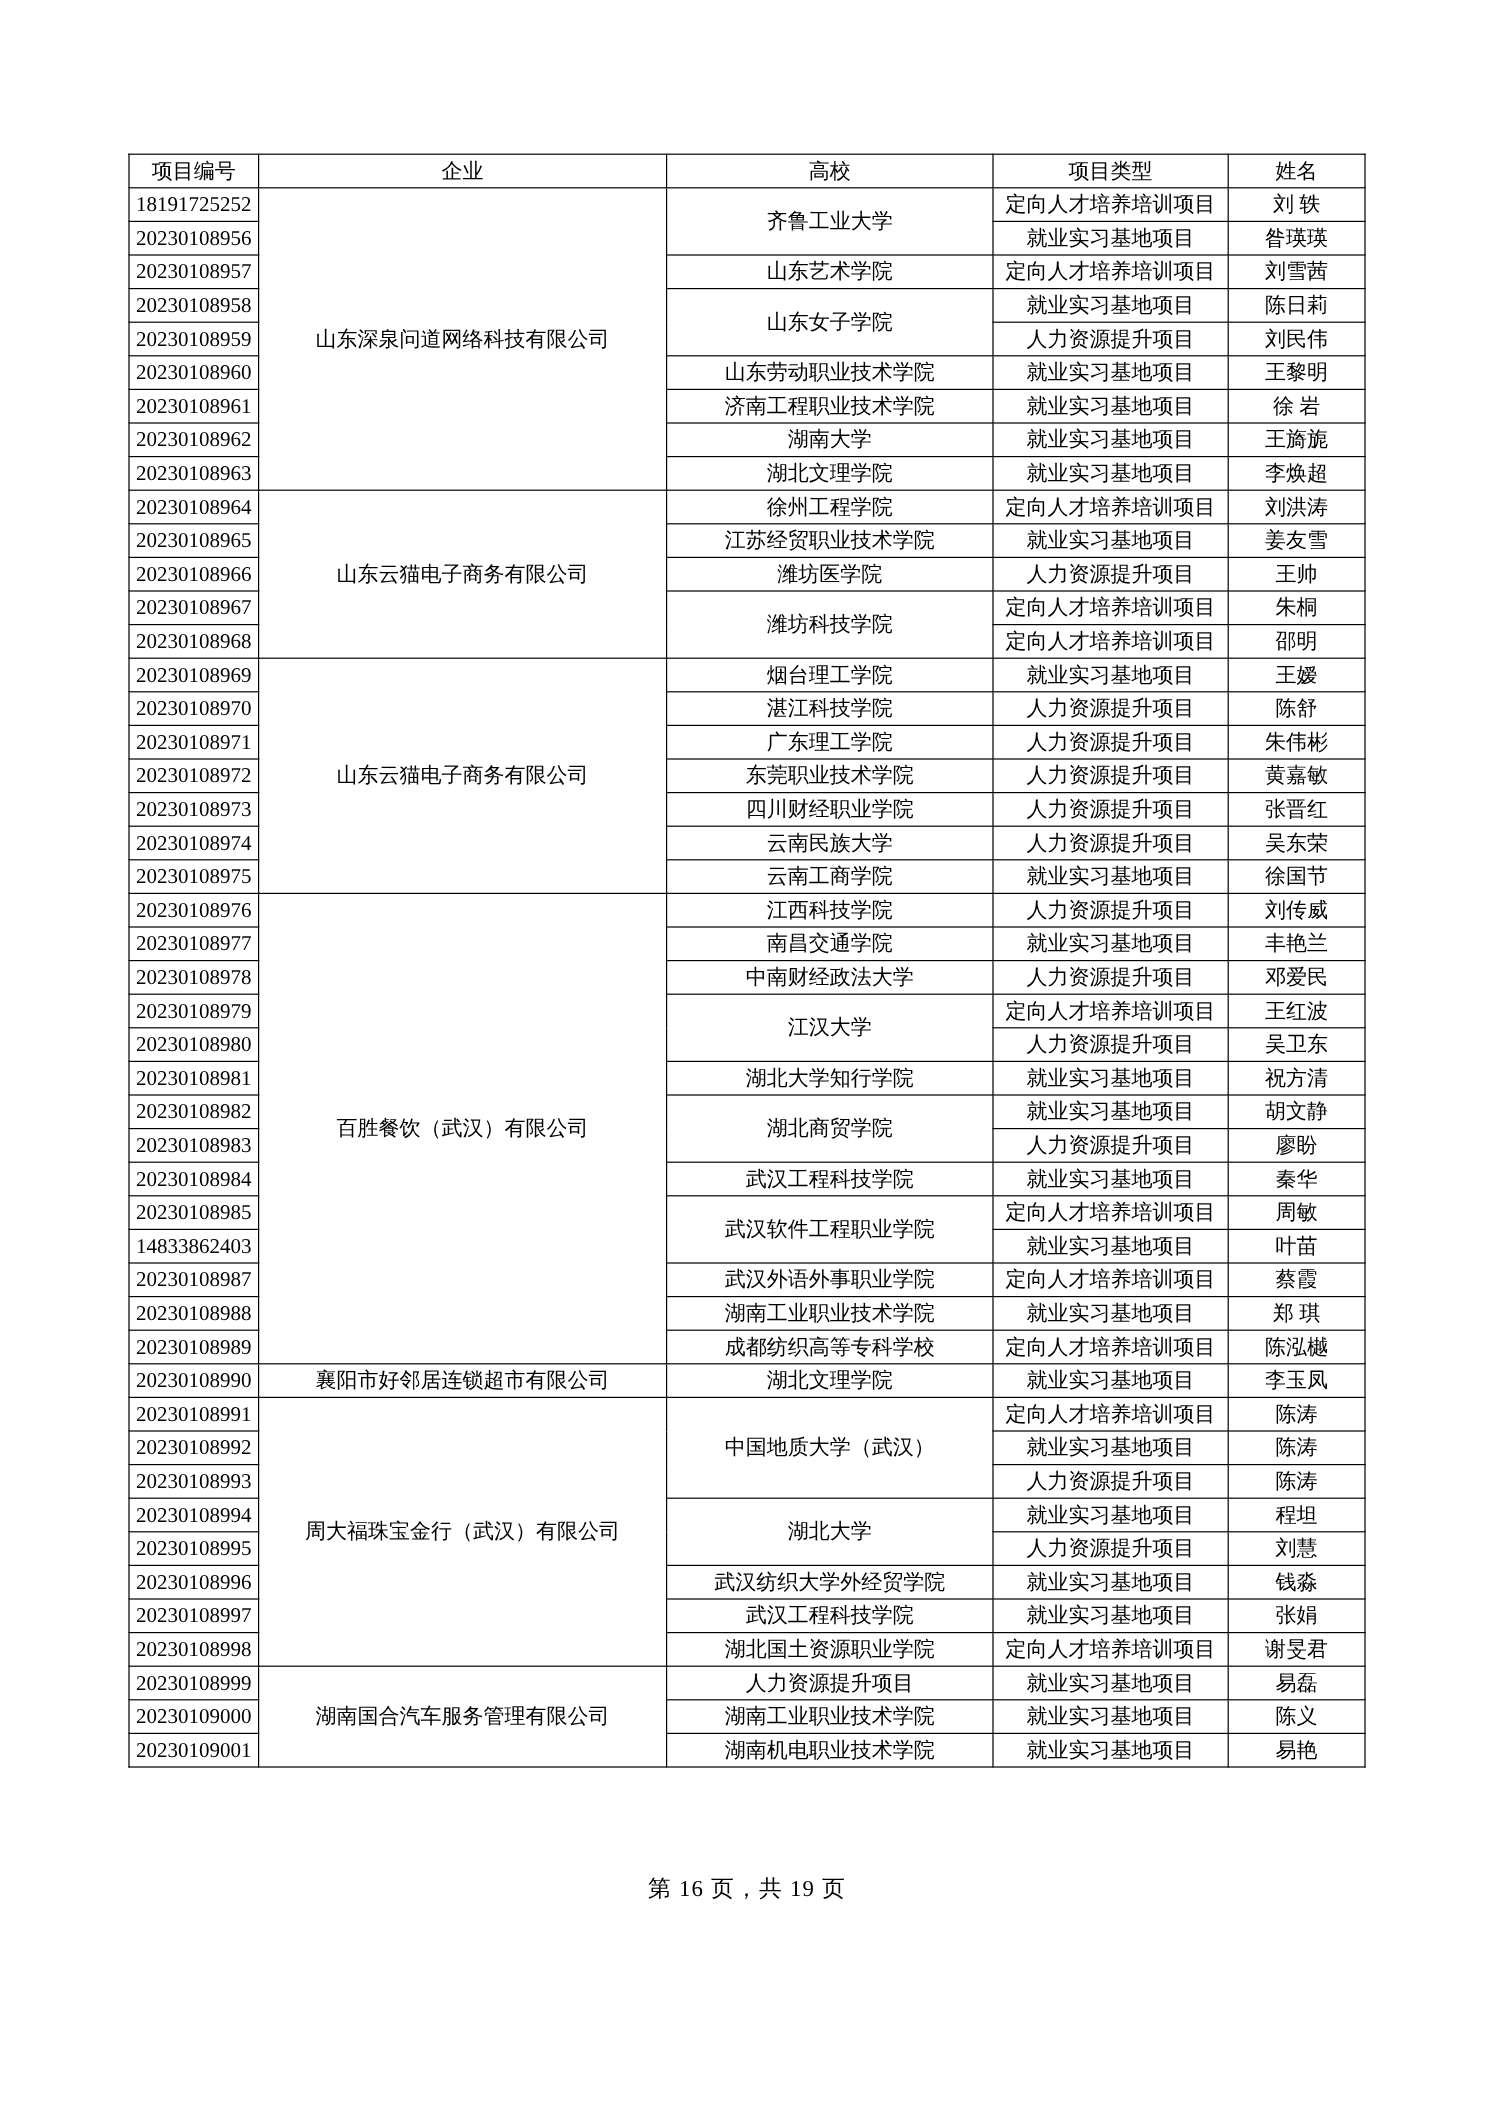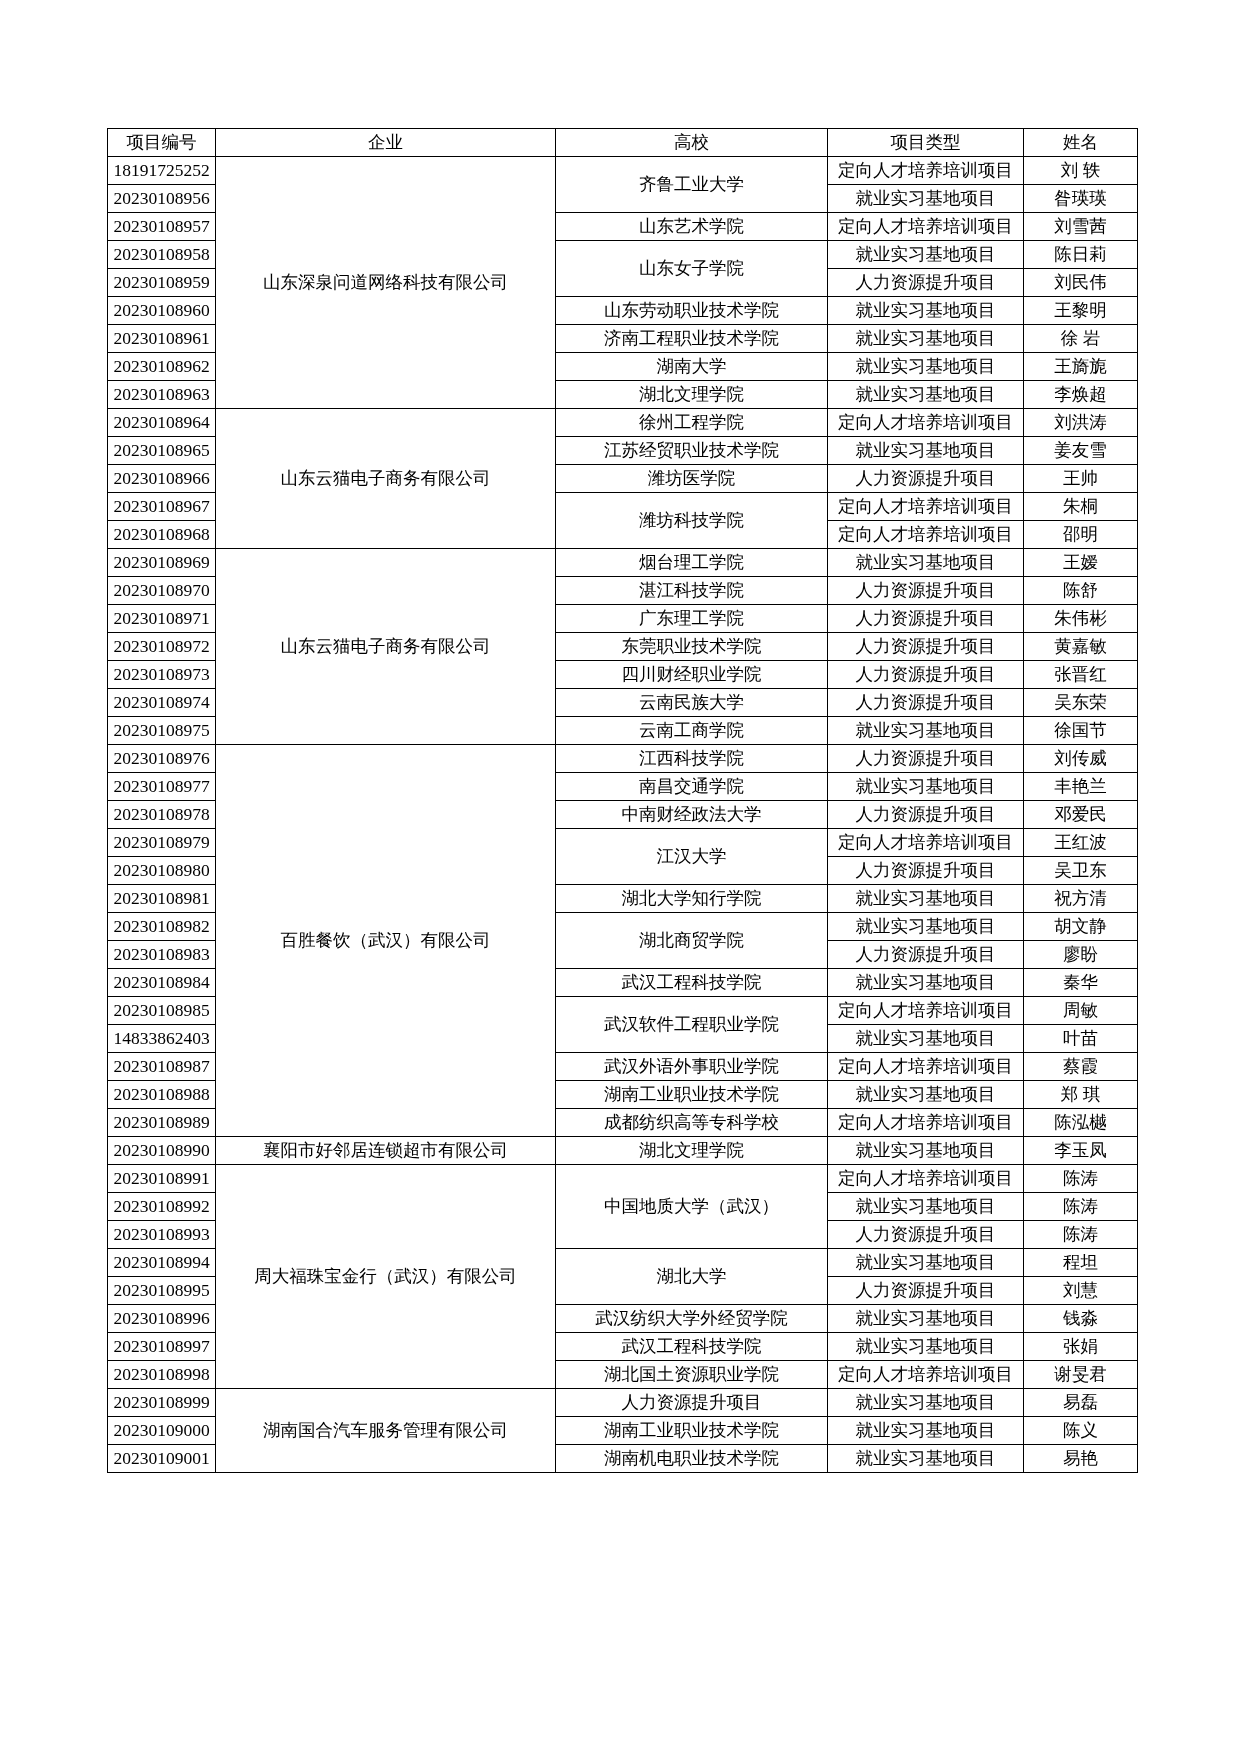--- a/index.html
+++ b/index.html
@@ -353,14 +353,17 @@
         </tr>
         <tr>
           <td>20230109001</td>
           <td>湖南机电职业技术学院</td>
           <td>就业实习基地项目</td>
           <td>易艳</td>
         </tr>
       </tbody>
   </table>
 
+  <div class="footer">
+    <span>第 16 页，共 19 页</span>
+  </div>
 
 </div>
 
 </body></html>

